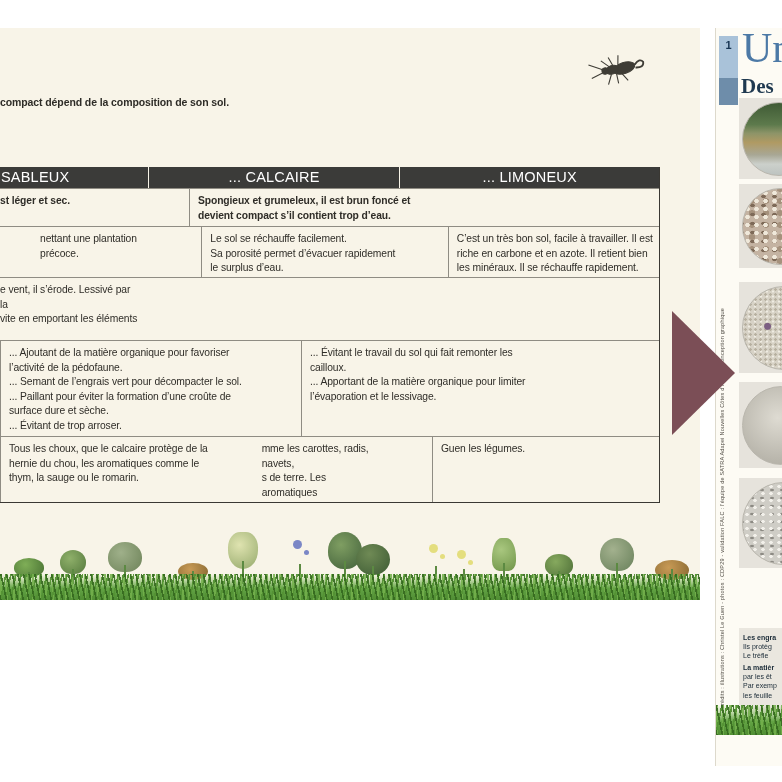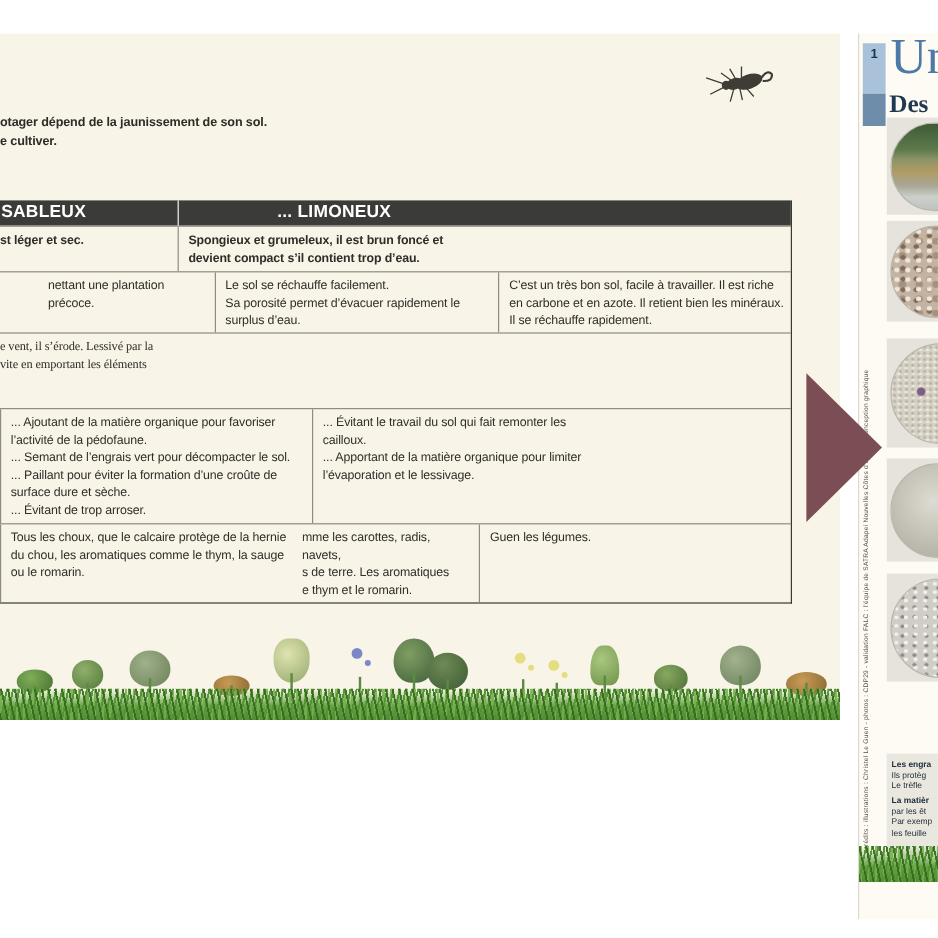--- a/index.html
+++ b/index.html
@@ -10,34 +10,34 @@
   .left-page{position:absolute;left:0;top:28px;width:700px;height:572px;background:#f8f4e8;}
   .intro{position:absolute;left:0;top:66px;font-size:10.5px;line-height:1.55;font-weight:700;
          color:#2e2c27;letter-spacing:-.1px;}
 
   
   .insect{position:absolute;left:586px;top:14px;width:70px;height:52px;}
 
   
   .soil-table{position:absolute;left:0;top:139px;width:660px;background:#f8f4e8;
               border-right:1.5px solid #3a3833;border-bottom:1.5px solid #3a3833;box-sizing:border-box;}
-  .thead{display:flex;height:21px;background:#3b3b39;color:#ffffff;font-weight:700;
+  .thead{display:flex;height:21px;background:#3b3b39;color:#ffffff;font-weight:400;
          font-size:14.5px;line-height:21px;letter-spacing:.2px;}
   .thead .hc{box-sizing:border-box;overflow:hidden;white-space:nowrap;}
   .hc1{width:148px;text-align:left;padding-left:1px;}
   .hc2{width:252px;text-align:center;border-left:1px solid #f8f4e8;}
   .hc3{width:260px;text-align:center;border-left:1px solid #f8f4e8;}
-  .trow{display:flex;border-top:1px solid #8f8c83;}
+  .trow{display:flex;border-top:1px solid #8f8c83;gap:41px;}
   .trow .tc{box-sizing:border-box;overflow:hidden;padding:5px 8px 0 8px;
             font-size:10.3px;line-height:1.42;color:#2f2d28;letter-spacing:-.1px;white-space:pre-line;}
   .tc.c1{width:148px;padding-left:0;}
   .tc.c2{width:252px;border-left:1px solid #8f8c83;}
   .tc.c3{width:260px;border-left:1px solid #8f8c83;padding-right:4px;}
   .r1{height:37px;} .r1 .tc{font-weight:700;}
-  .r2{height:50px;padding-left:40px;} .r3{height:62px;font-family:Liberation Serif, serif;} .r4{height:95px;} .r5{height:65px;}
+  .r2{height:50px;padding-left:40px;} .r3{height:62px;} .r4{height:95px;} .r5{height:65px;}
 
   
   .plants{position:absolute;left:0;top:492px;width:700px;height:80px;}
   .grass{position:absolute;left:0;right:0;bottom:0;height:26px;
     background:
       repeating-linear-gradient(78deg,rgba(52,104,30,.9) 0 1.6px,transparent 1.6px 5.5px),
       repeating-linear-gradient(102deg,rgba(84,146,52,.95) 0 1.6px,transparent 1.6px 5px),
       repeating-linear-gradient(90deg,rgba(116,176,76,.85) 0 2px,transparent 2px 6.5px),
       linear-gradient(to top,#4f8c34 0%,#63a444 45%,rgba(120,180,80,.35) 80%,rgba(120,180,80,0) 100%);}
   .pl{position:absolute;bottom:16px;width:var(--w,22px);height:var(--h,30px);}
@@ -104,40 +104,40 @@
   .rp-grass{position:absolute;left:0;right:-16px;bottom:31px;height:30px;}
 </style>
 </head>
 <body>
 
 <div id="root">
 
   <div class="left-page">
 
     <div class="intro">
-      <div>otager dépend de la jaunissement de son sol.</div>
-      <div>e cultiver.</div>
+      <div>compact dépend de la composition de son sol.</div>
     </div>
 
     <svg class="insect" viewBox="0 0 70 52">
       <g transform="rotate(-18 35 26)" fill="#3e3c35" stroke="#3e3c35">
         <ellipse cx="38" cy="27" rx="11" ry="5.5"></ellipse>
         <ellipse cx="26" cy="25" rx="6.5" ry="4.2"></ellipse>
         <circle cx="19" cy="24" r="3.2"></circle>
         <path d="M17,22 L5,13" stroke-width="1.1" fill="none"></path>
         <path d="M17,25 L4,27" stroke-width="1.1" fill="none"></path>
         <path d="M24,21 L18,13 M28,21 L26,12 M33,22 L36,13" stroke-width="1.1" fill="none"></path>
         <path d="M24,29 L18,38 M29,30 L28,40 M34,31 L38,40" stroke-width="1.1" fill="none"></path>
         <path d="M49,27 q7,-5 9,0 q-1,6 -9,3" fill="none" stroke-width="1.8"></path>
       </g>
     </svg>
 
     <div class="soil-table">
       <div class="thead">
         <div class="hc hc1">SABLEUX</div>
+        <div class="hc hc2">... CALCAIRE</div>
         <div class="hc hc3">... LIMONEUX</div>
       </div>
       <div class="trow r1">
         <div class="tc c1">st léger et sec.</div>
         <div class="tc c3">Spongieux et grumeleux, il est brun foncé et devient compact s’il contient trop d’eau.</div>
       </div>
       <div class="trow r2">
         <div class="tc c1">nettant une plantation précoce.</div>
         <div class="tc c2">Le sol se réchauffe facilement.
 Sa porosité permet d’évacuer rapidement le surplus d’eau.</div>

